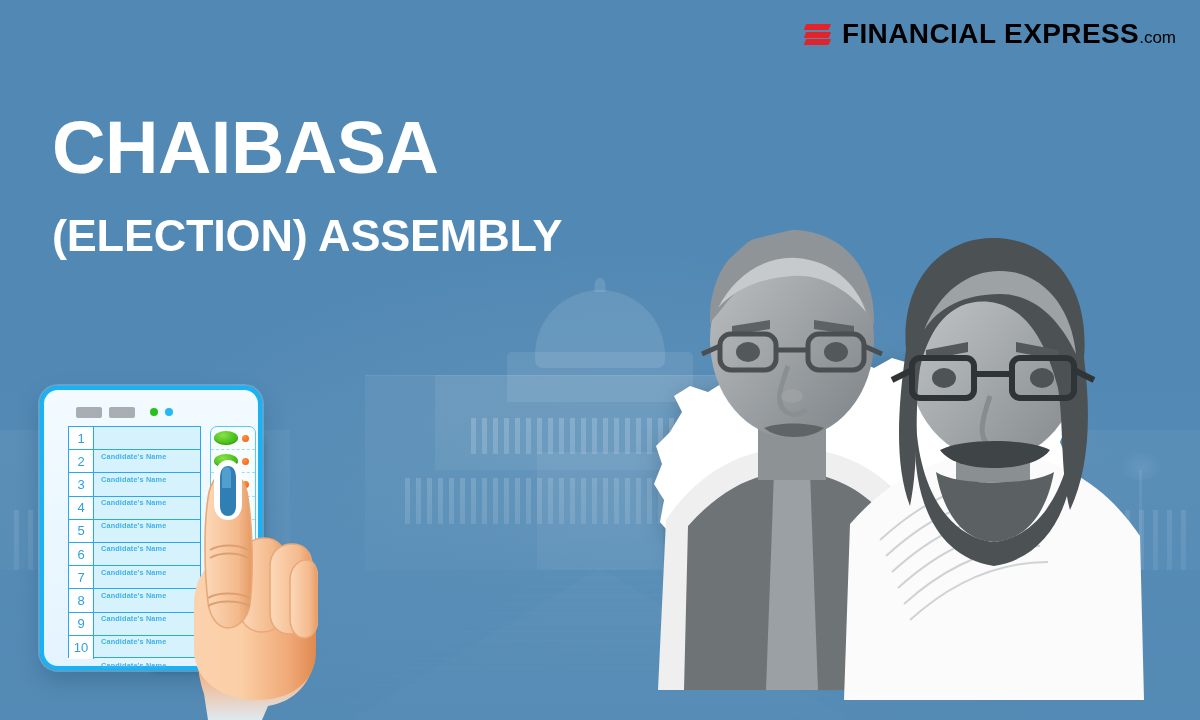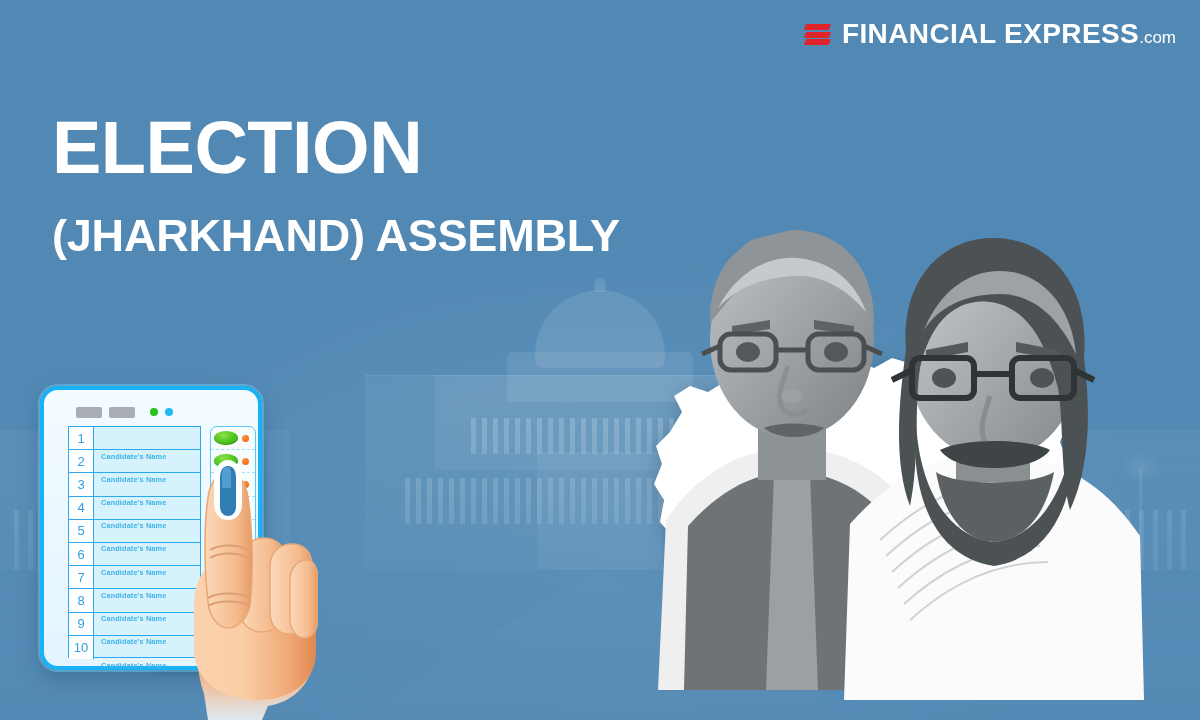--- a/index.html
+++ b/index.html
@@ -126,21 +126,21 @@
   }
   .fe-mark { position:relative; width:26px; height:28px; flex:0 0 auto; }
   .fe-mark i {
     position:absolute; left:0; width:25px; height:5.5px;
     background:#e0242a; transform:skewX(-22deg); border-radius:1px;
   }
   .fe-mark i:nth-child(1){ top:4px; }
   .fe-mark i:nth-child(2){ top:11.5px; }
   .fe-mark i:nth-child(3){ top:19px; }
   .fe-word {
-    color:#ffffff; font-size:28px; font-weight:700;
+    color:#000000; font-size:28px; font-weight:700;
     letter-spacing:.4px; line-height:1; white-space:nowrap;
   }
   .fe-dotcom { font-size:17px; font-weight:400; letter-spacing:0; }
 
   
   .headline {
     position:absolute; left:52px; top:112px; width:640px;
     color:#ffffff;
   }
   .hl-1 {
@@ -365,22 +365,22 @@
   <div class="masthead" data-interactable="true">
     <span class="fe-mark" data-interactable="false">
       <i></i>
         <i></i>
         <i></i>
     </span>
     <span class="fe-word" data-interactable="false"><span>FINANCIAL EXPRESS</span><span class="fe-dotcom">.com</span></span>
   </div>
 
   <div class="headline" data-interactable="false">
-    <div class="hl-1" data-interactable="false">ELECTION</div>
-    <div class="hl-2" data-interactable="false">(JHARKHAND) ASSEMBLY</div>
+    <div class="hl-1" data-interactable="false">CHAIBASA</div>
+    <div class="hl-2" data-interactable="false">(ELECTION) ASSEMBLY</div>
   </div>
 
   <svg class="jh-map" viewBox="0 0 480 448" data-interactable="false">
     <path fill="#ffffff" d="
       M58,196 L70,176 L62,160 L78,150 L96,156 L112,146 L126,152 L140,140
       L158,146 L170,134 L190,140 L206,128 L226,134 L244,124 L262,132
       L280,122 L300,128 L318,118 L338,124 L352,112 L372,118 L388,108
       L404,116 L416,104 L432,112 L444,126 L452,146 L448,168 L456,186
       L448,206 L456,226 L446,246 L452,268 L440,288 L446,310 L430,326
       L436,348 L418,360 L410,382 L390,390 L378,410 L356,414 L340,430

